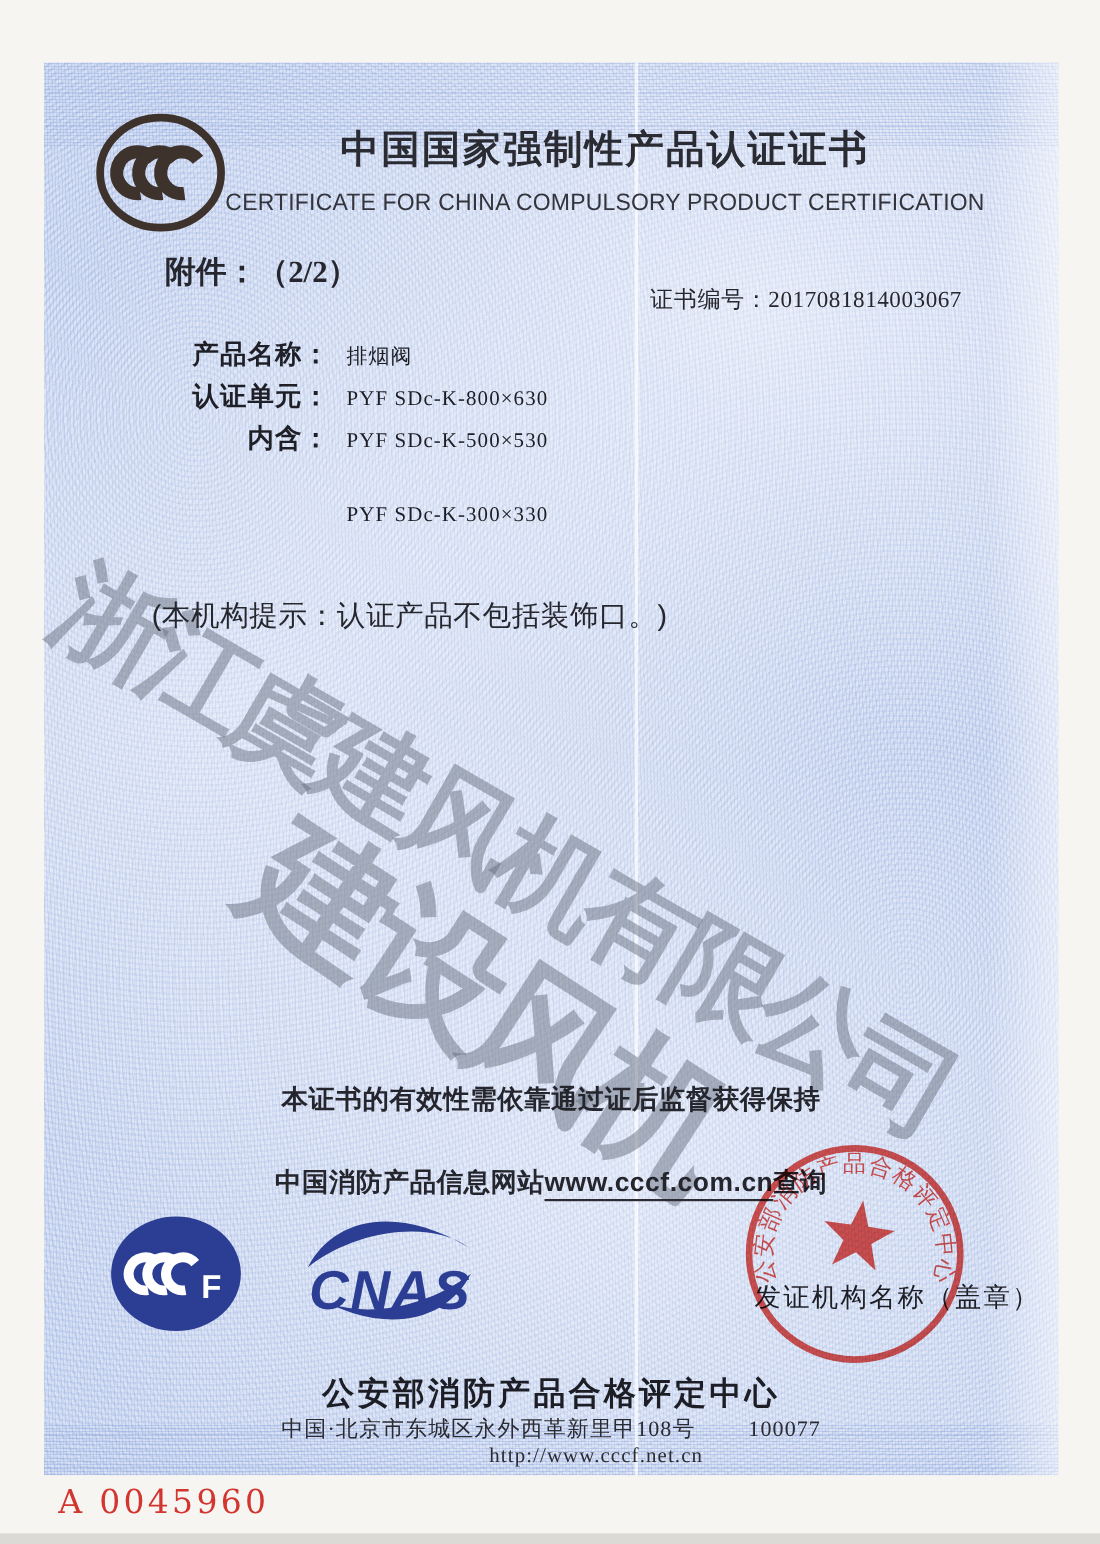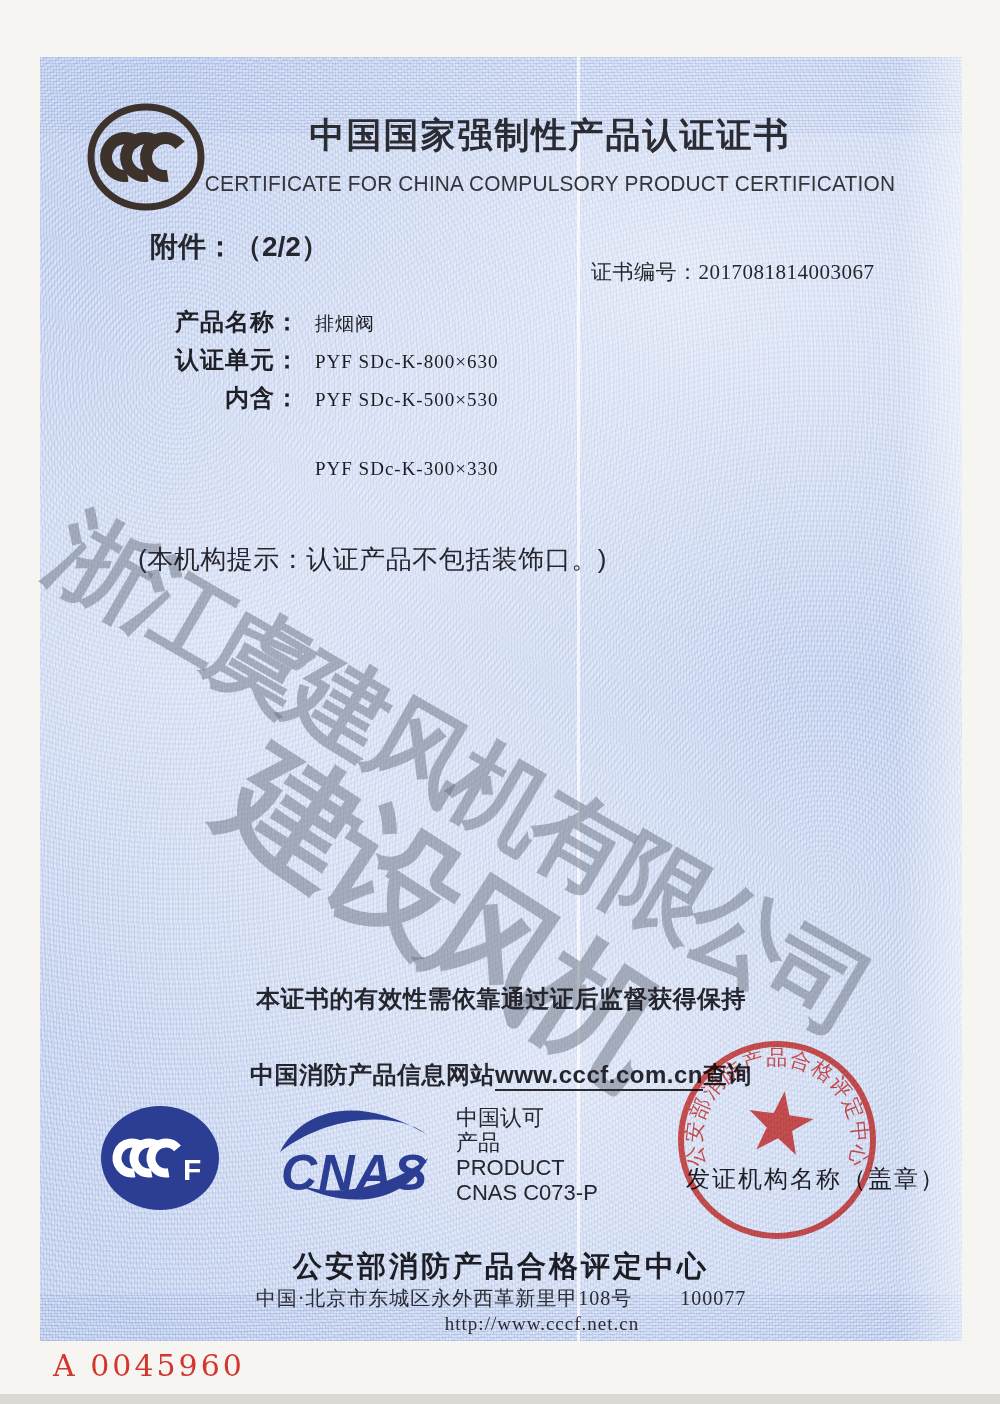--- a/index.html
+++ b/index.html
@@ -26,21 +26,21 @@
   
   .wm{position:absolute;z-index:1;color:rgba(100,108,124,.48);font-weight:700;white-space:nowrap;
       transform-origin:0 0;font-family:"Liberation Sans",sans-serif;}
   .wm1{left:52px;top:428px;font-size:100px;letter-spacing:-8px;transform:rotate(30deg);}
   .wm2{left:248px;top:650px;font-size:132px;letter-spacing:-12px;transform:rotate(33deg);}
   
   .abs{position:absolute;z-index:2;}
   .titles{left:140px;top:55px;width:740px;text-align:center;color:#2b2c33;}
   .title-cn{font-size:35px;font-weight:600;letter-spacing:2px;font-family:"Liberation Serif",serif;}
   .title-en{margin-top:13px;font-size:21.5px;letter-spacing:.2px;transform:scaleX(.97);color:#33343c;}
-  .attachment{left:110px;top:171px;font-size:28px;font-weight:600;color:#26272e;font-family:Liberation Sans, sans-serif;}
+  .attachment{left:110px;top:171px;font-size:28px;font-weight:600;color:#26272e;font-family:Liberation Serif, serif;}
   .certno{left:551px;top:201px;font-size:21px;color:#26272e;font-family:"Liberation Serif",serif;letter-spacing:.5px;}
   
   .frow{position:absolute;z-index:2;left:110px;display:flex;align-items:baseline;}
   .flabel{width:150px;font-size:24px;font-weight:700;color:#1f2027;text-align:right;letter-spacing:1px;}
   .fvalue{margin-left:15px;font-size:19px;color:#1c1d24;font-family:"Liberation Serif",serif;letter-spacing:1px;}
   .note1{left:100px;top:440px;font-size:25px;font-weight:700;color:#1f2027;letter-spacing:1px;}
   .note2{left:98px;top:485px;font-size:26px;color:#26272e;letter-spacing:.5px;}
   
   .cline{left:0;width:100%;text-align:center;font-size:24px;font-weight:600;color:#24252d;letter-spacing:.5px;}
   .url{font-weight:600;border-bottom:2px solid #2a2b33;padding-bottom:1px;}
@@ -124,26 +124,20 @@
       </g>
       <text x="85" y="77" font-size="30" font-weight="bold" fill="#ffffff" font-family="Liberation Sans, sans-serif">F</text>
     </svg>
 
     <svg class="abs" style="left:234px;top:1037px;" width="160" height="122" viewBox="0 0 160 122">
       <path d="M 6,58 C 28,14 86,0 152,40 C 120,16 52,22 6,58 Z" fill="#2c3e93"></path>
       <path d="M 154,64 C 132,108 74,122 8,82 C 40,106 108,100 154,64 Z" fill="#2c3e93"></path>
       <text x="80" y="96" text-anchor="middle" font-size="50" font-weight="700" font-style="italic" font-family="Liberation Sans, sans-serif" fill="#2c3e93" textLength="146">CNAS</text>
     </svg>
 
-    <div class="abs accblock">
-      <div>中国认可</div>
-      <div>产品</div>
-      <div>PRODUCT</div>
-      <div>CNAS C073-P</div>
-    </div>
 
     <div class="abs issuer-label">发证机构名称（盖章）</div>
 
     <svg class="abs stampbox" width="214" height="214" viewBox="0 0 214 214">
       <circle cx="107" cy="107" r="96" fill="none" stroke="#e23d38" stroke-width="6"></circle>
       <polygon points="110,58 117.9,81.1 142.3,81.5 122.8,96.2 130,119.5 110,105.5 90,119.5 97.2,96.2 77.7,81.5 102.1,81.1" fill="#e23d38" transform="rotate(8 110 92)"></polygon>
       <path id="stampArc" d="M 35,132 A 76,76 0 1 1 179,132" fill="none"></path>
       <text font-size="21" fill="#e23d38" letter-spacing="1.2" font-family="Liberation Serif, serif">
         <textPath href="#stampArc">公安部消防产品合格评定中心</textPath>
       </text>

